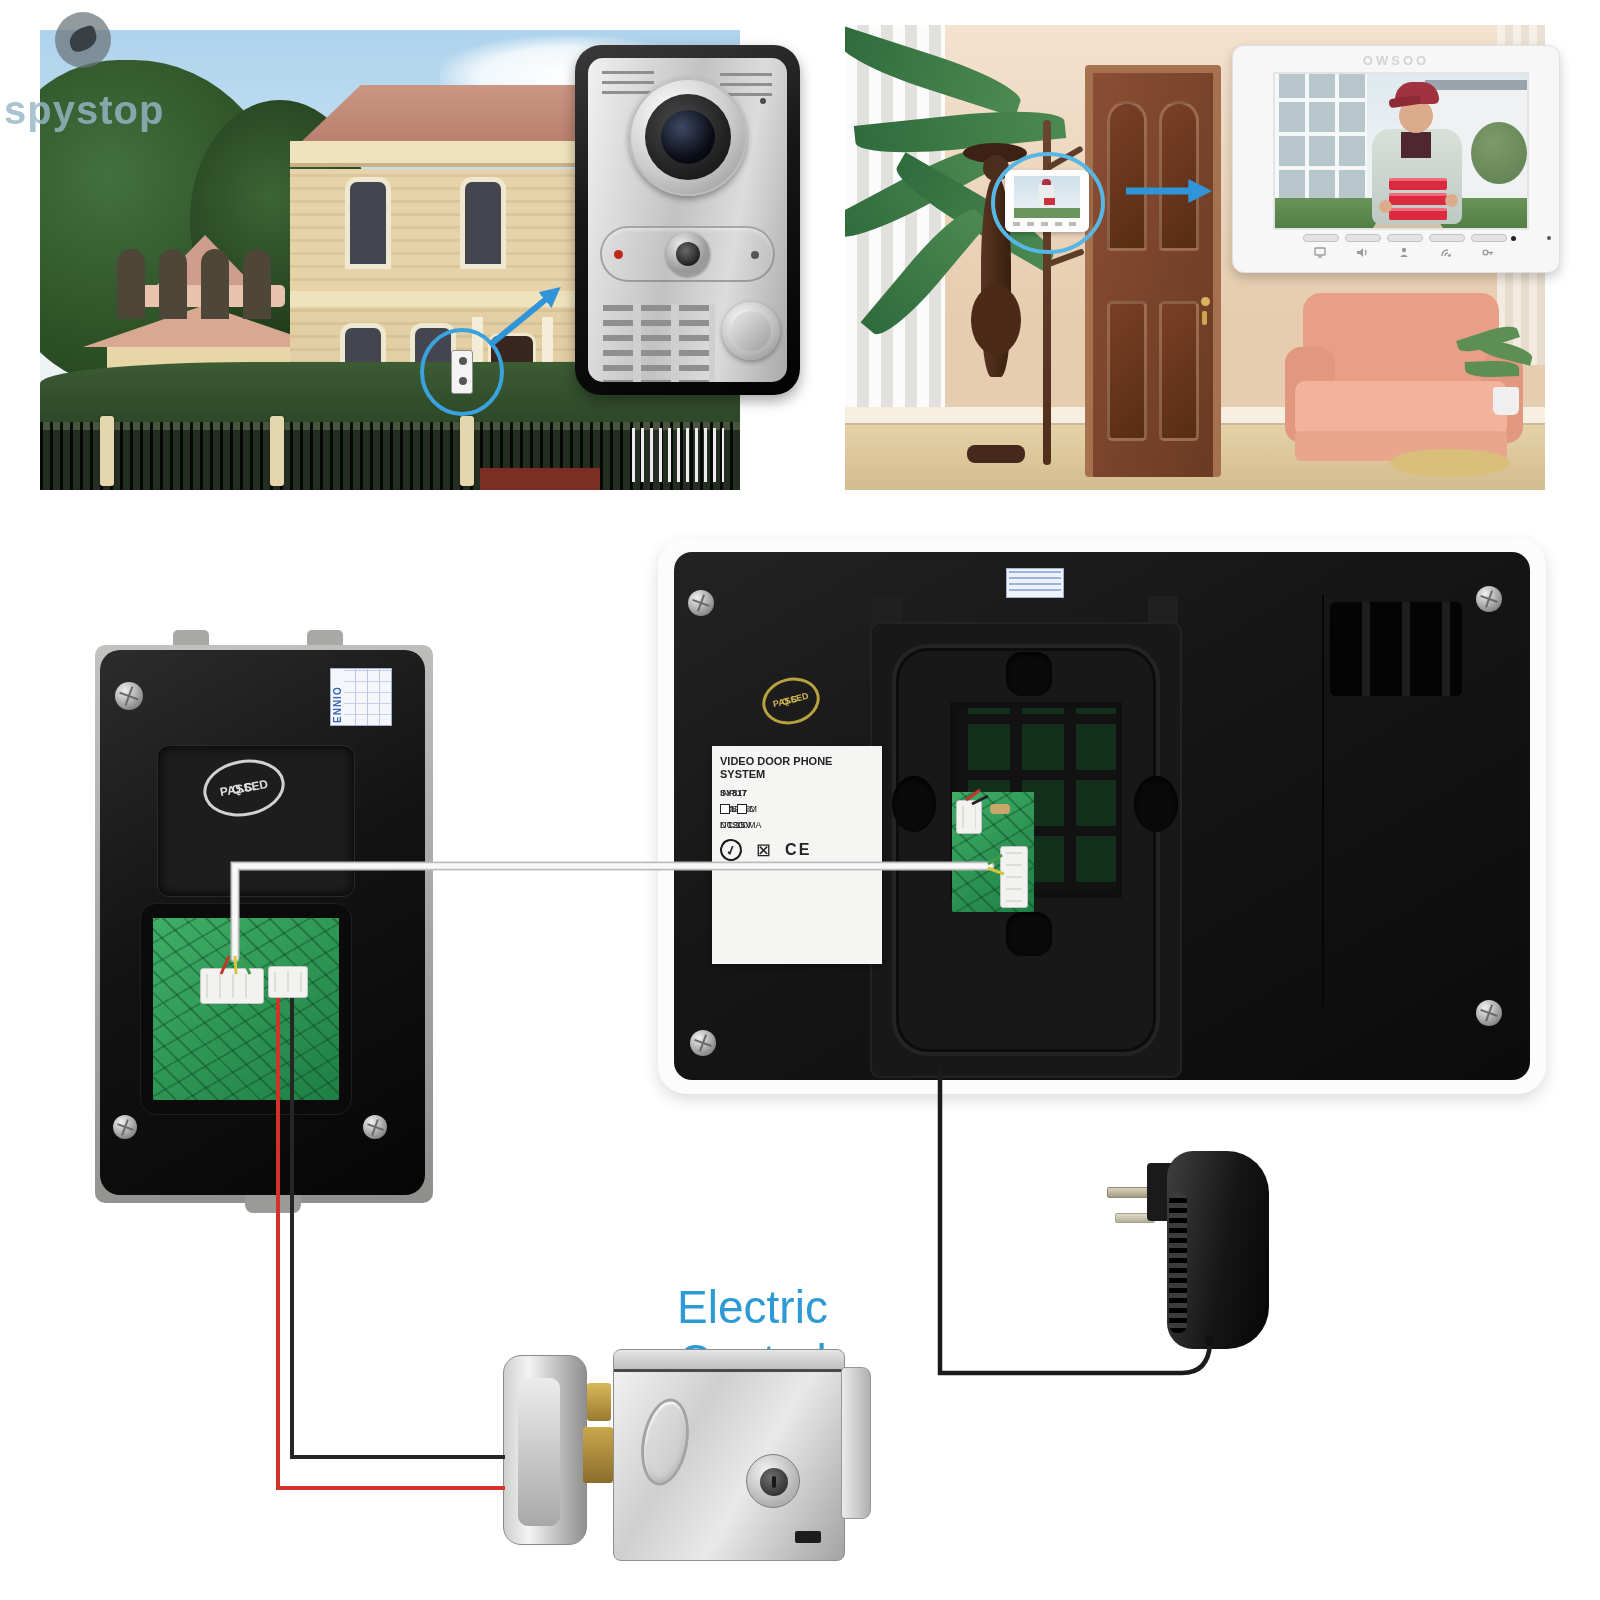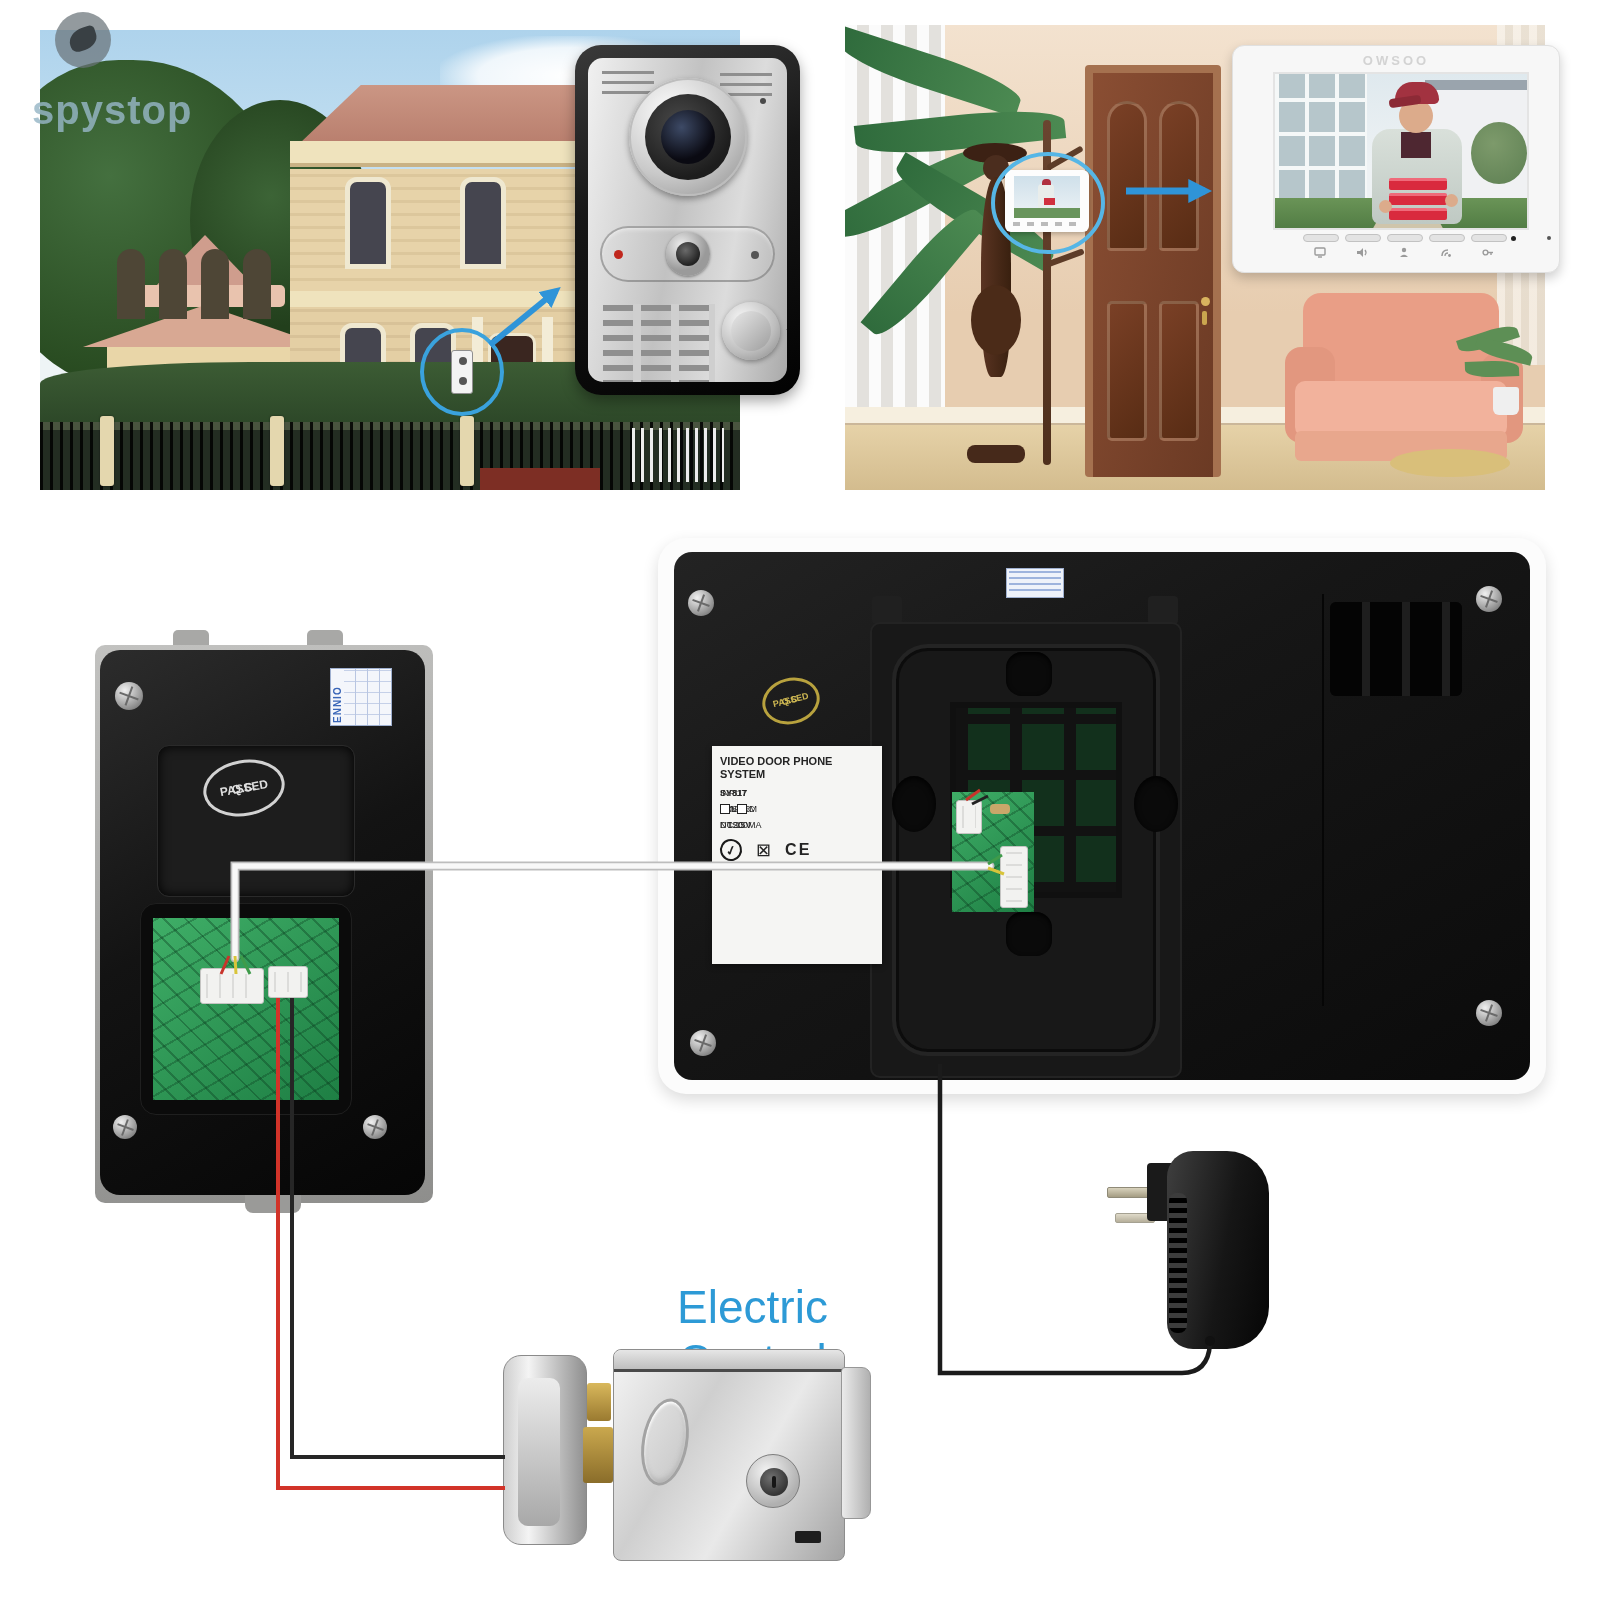--- a/index.html
+++ b/index.html
@@ -192,21 +192,21 @@
   .lk-logo{left:28px;top:48px;width:46px;height:88px;border:3px solid #a3a3a3;border-radius:50%;transform:rotate(10deg);box-shadow:inset 1px 2px 3px #fff,inset -1px -3px 5px #8a8a8a66;}
   .lk-cyl{left:132px;top:104px;width:54px;height:54px;border-radius:50%;background:radial-gradient(circle at 38% 32%,#f4f4f4,#b0b0b0 70%);border:1px solid #7d7d7d;}
   .lk-cyl-in{left:13px;top:13px;width:28px;height:28px;border-radius:50%;background:radial-gradient(circle at 40% 35%,#707070,#353535 70%);}
   .lk-keyway{left:12px;top:8px;width:4px;height:12px;background:#161616;border-radius:2px;}
   .lk-bracket{left:346px;top:22px;width:30px;height:152px;background:linear-gradient(90deg,#ebebeb,#b0b0b0);border:1px solid #979797;border-radius:4px 9px 9px 4px;}
   .lk-foot{left:300px;top:186px;width:26px;height:12px;background:#1d1d1d;border-radius:2px;}
 
   
   .wm-circle{left:55px;top:12px;width:56px;height:56px;border-radius:50%;background:rgba(105,115,120,.72);z-index:30;}
   .wm-bird{left:14px;top:16px;width:28px;height:22px;background:#394044;border-radius:60% 20% 55% 30%;transform:rotate(-18deg);}
-  .wm-text{left:32px;top:88px;font-size:40px;font-weight:bold;color:rgba(150,182,198,.82);letter-spacing:1px;z-index:30;}
+  .wm-text{left:4px;top:88px;font-size:40px;font-weight:bold;color:rgba(150,182,198,.82);letter-spacing:1px;z-index:30;}
 
   .overlay-svg{left:0;top:0;width:1600px;height:1600px;z-index:20;pointer-events:none;}
 </style>
 </head>
 <body>
 
 <div id="canvas">
 
   <div class="photo-left">
     <div class="pl-cloud"></div>

